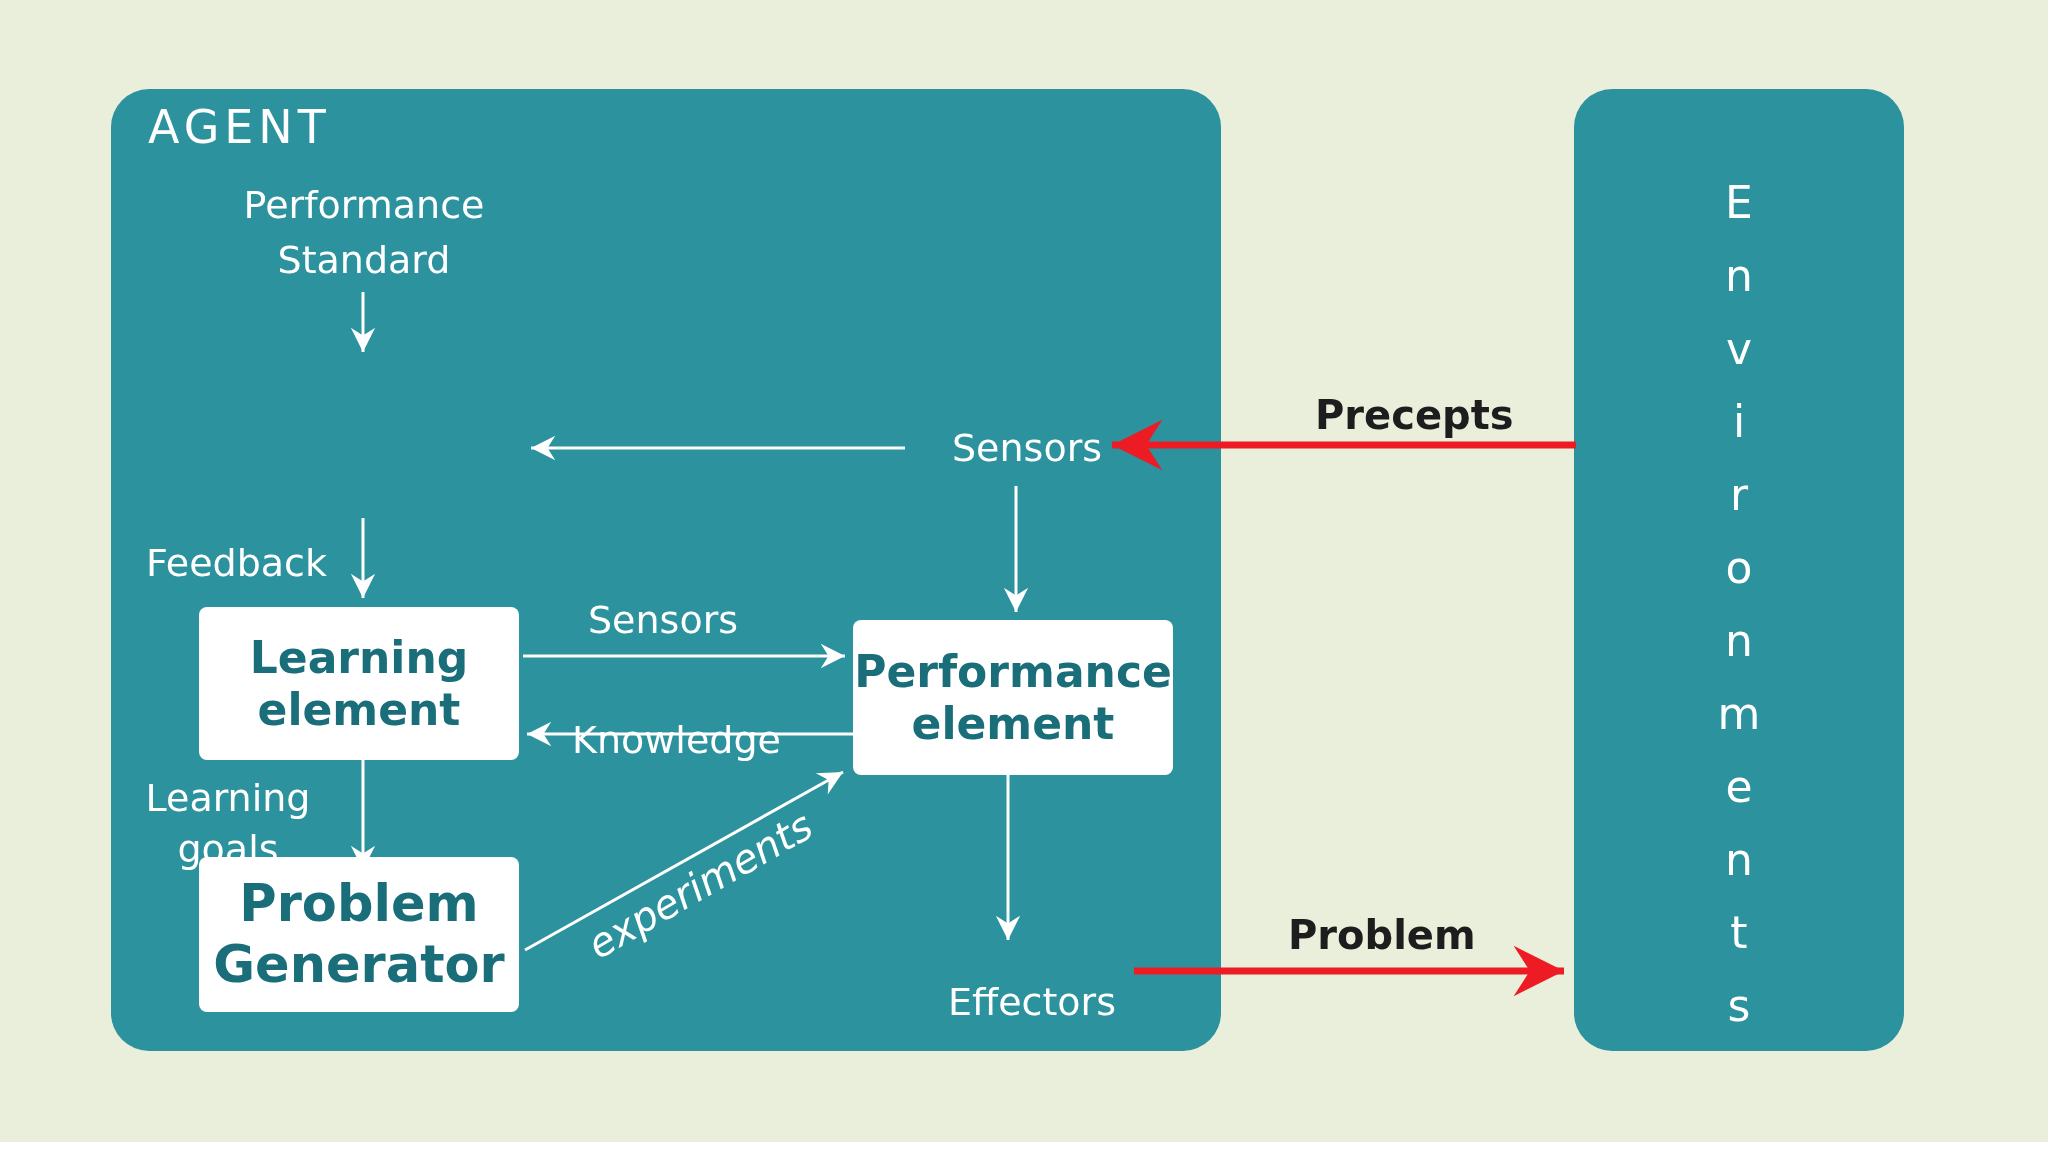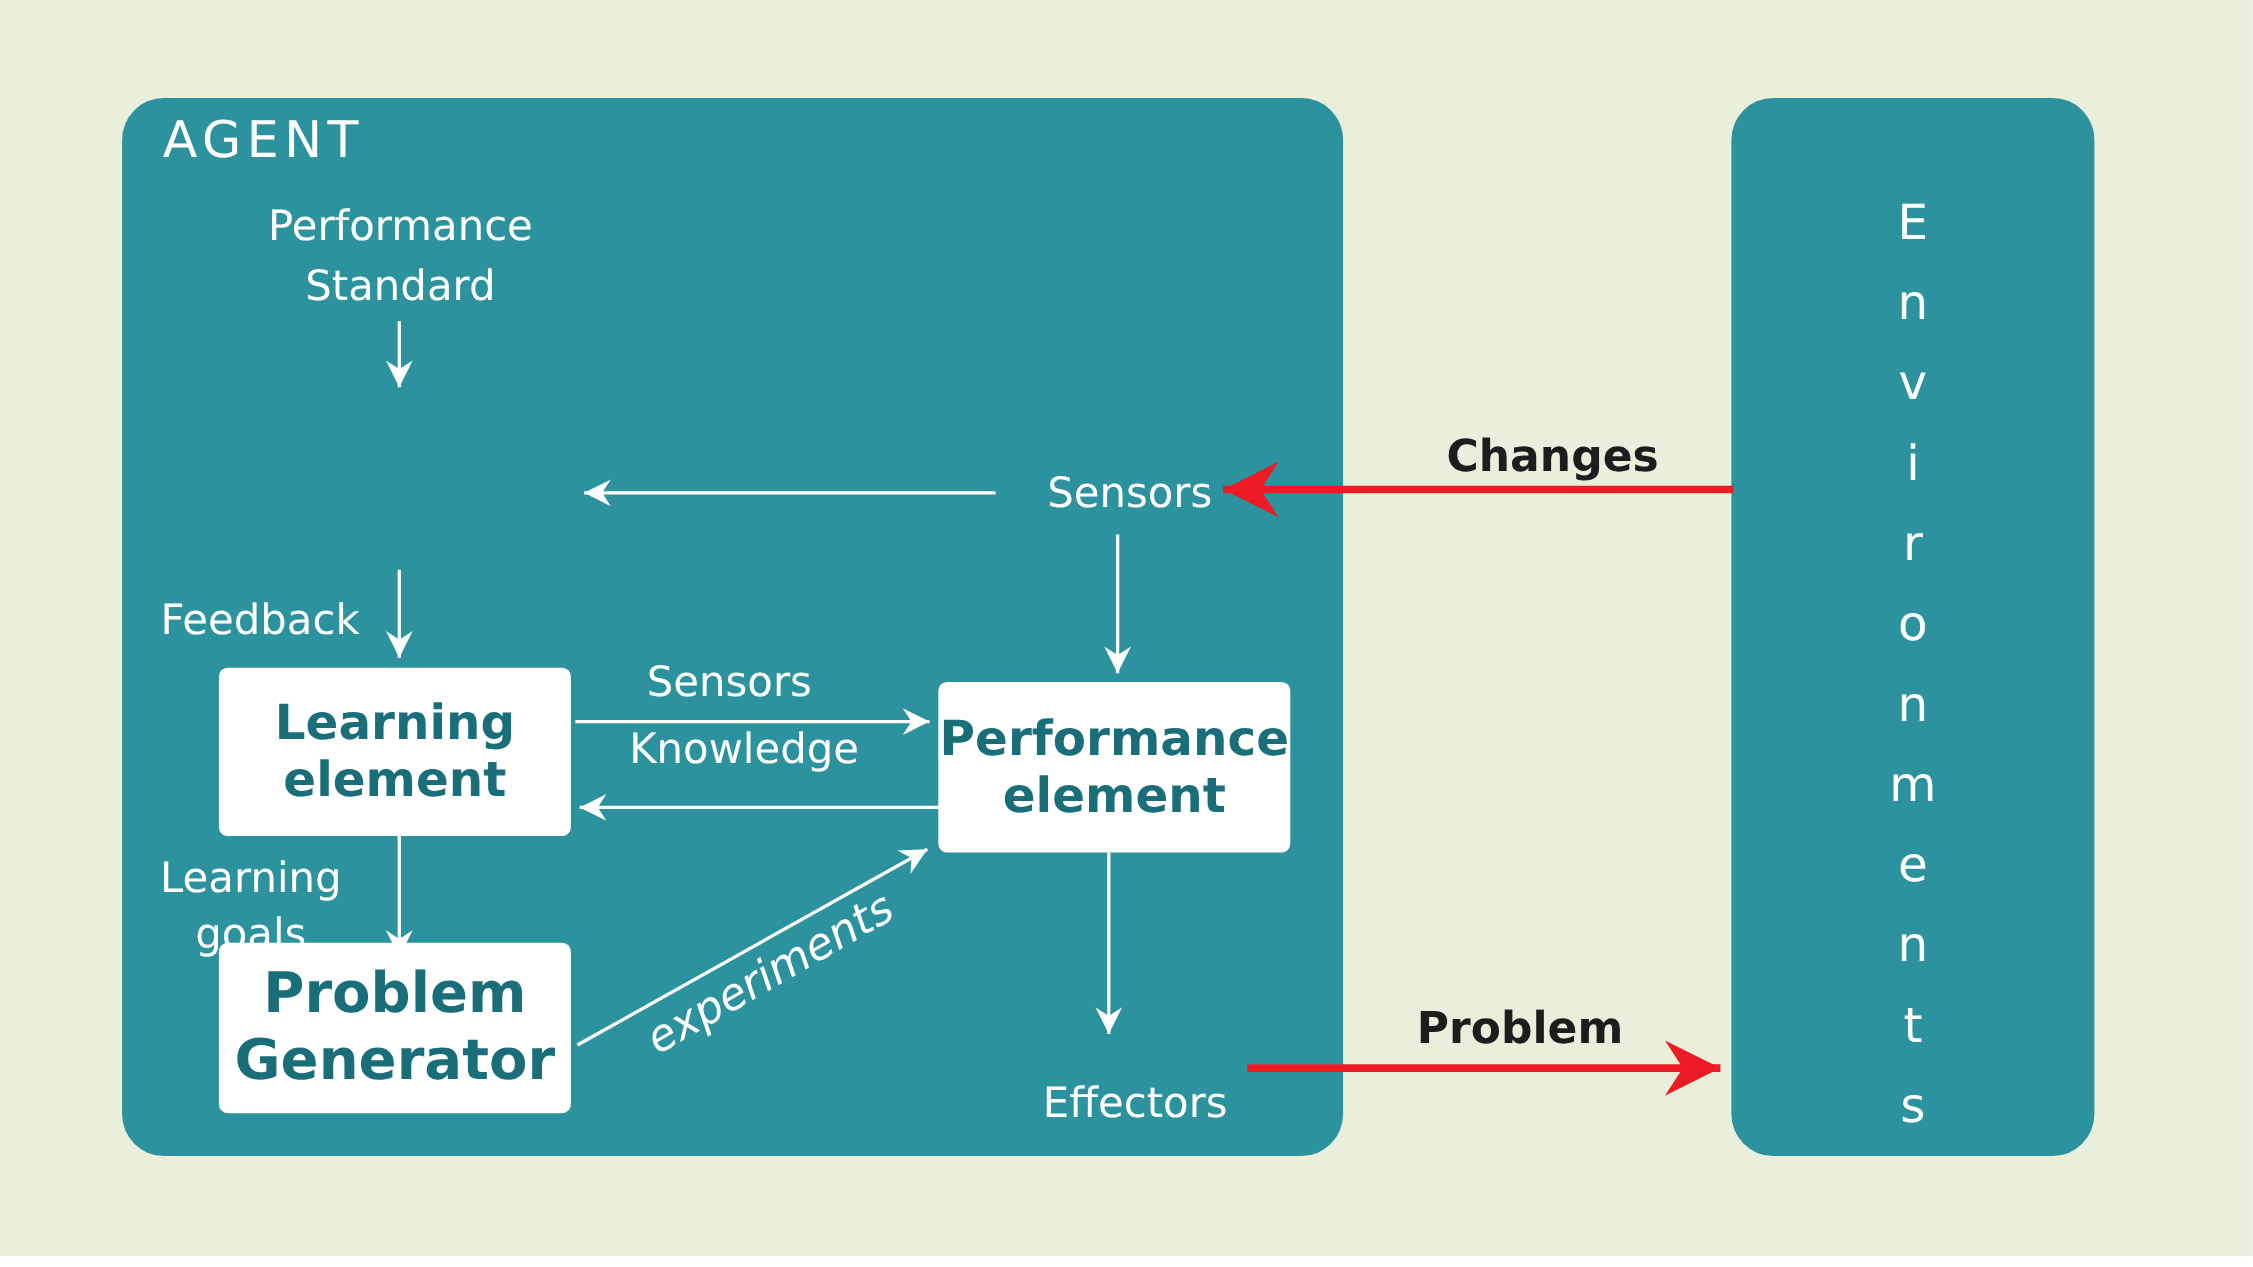--- a/index.html
+++ b/index.html
@@ -45,21 +45,21 @@
   #node-performance{left:853px;top:620px;width:320px;height:155px;font-size:44px;line-height:1.18;}
   #node-problem{left:199px;top:857px;width:320px;height:155px;font-size:51px;line-height:1.18;}
 
   .wlabel{
     position:absolute;color:var(--label-white);font-size:38px;
     white-space:pre-line;
   }
   #label-performance-standard{left:199px;top:178px;width:330px;text-align:center;line-height:1.45;}
   #label-feedback{left:146px;top:541px;}
   #label-changes{left:588px;top:598px;}
-  #label-knowledge{left:572px;top:659px;}
+  #label-knowledge{left:572px;top:718px;}
   #label-learning-goals{left:133px;top:773px;width:190px;text-align:center;line-height:1.35;}
   #label-sensors{left:928px;top:426px;margin-left:24px;}
   #label-effectors{left:948px;top:947px;margin-top:33px;}
   #label-experiments{
     left:560px;top:862px;width:280px;text-align:center;
     font-style:italic;font-size:40px;
     transform:rotate(-30deg);
   }
 
   .xlabel{
@@ -122,16 +122,16 @@
 Standard</div>
   <div class="wlabel" id="label-feedback">Feedback</div>
   <div class="wlabel" id="label-changes">Sensors</div>
   <div class="wlabel" id="label-knowledge">Knowledge</div>
   <div class="wlabel" id="label-learning-goals">Learning
 goals</div>
   <div class="wlabel" id="label-sensors">Sensors</div>
   <div class="wlabel" id="label-effectors">Effectors</div>
   <div class="wlabel" id="label-experiments">experiments</div>
 
-  <div class="xlabel" id="label-precepts">Changes</div>
+  <div class="xlabel" id="label-precepts">Precepts</div>
   <div class="xlabel" id="label-actions">Problem</div>
 
 </div>
 
 </body></html>

